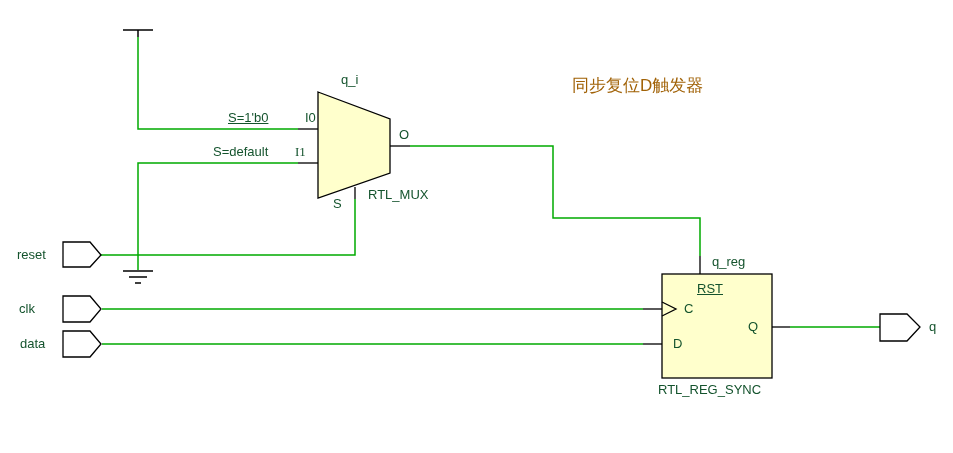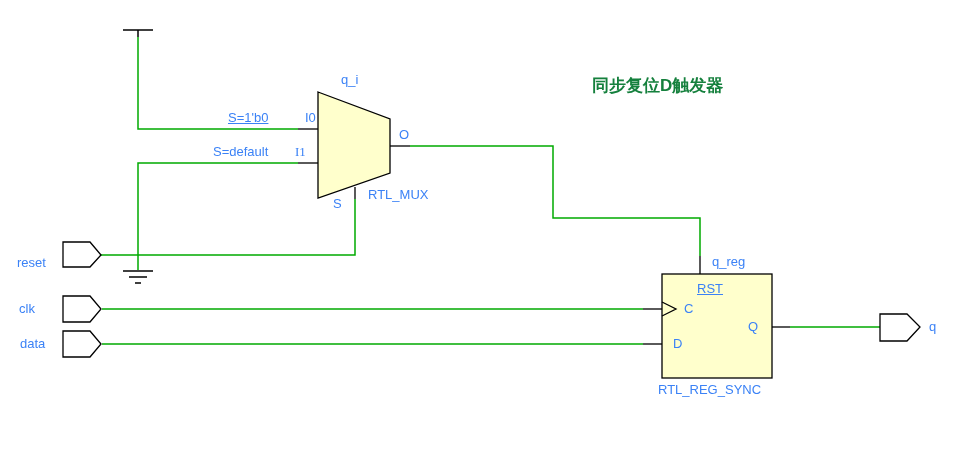--- a/index.html
+++ b/index.html
@@ -13,32 +13,31 @@
   }
   svg.layer { position: absolute; left: 0; top: 0; }
   .wire  { fill: none; stroke-width: 1.5; }
   .pin   { fill: none; stroke: #000000; stroke-width: 1.3; }
   .sym   { fill: none; stroke: #000000; stroke-width: 1.5; }
   .comp  { stroke: #000000; stroke-width: 1.3; }
   .chev  { fill: none; stroke: #000000; stroke-width: 1.3; }
   .lbl {
     position: absolute;
     font-size: 13px;
-    color: #3b82f6;
+    color: #14532d;
     white-space: nowrap;
     line-height: 14px;
   }
   .annot {
     position: absolute;
     font-size: 17px;
-    font-weight: bold;
-    color: #15803d;
+    font-weight: normal;
+    color: #a16207;
     white-space: nowrap;
     line-height: 19px;
-    margin-left: 20px;
   }
 </style>
 </head>
 <body>
 
 <div class="canvas">
 
   <svg class="layer" width="953" height="453" viewBox="0 0 953 453">
 
     <g>
@@ -91,17 +90,17 @@
   <span class="lbl" style="left:333px; top:197px;">S</span>
   <span class="lbl" style="left:368px; top:188px;text-align:right;">RTL_MUX</span>
 
   <span class="lbl" style="left:712px; top:255px;">q_reg</span>
   <span class="lbl" style="left:697px; top:282px;text-decoration:underline;">RST</span>
   <span class="lbl" style="left:684px; top:302px;">C</span>
   <span class="lbl" style="left:673px; top:337px;">D</span>
   <span class="lbl" style="left:748px; top:320px;">Q</span>
   <span class="lbl" style="left:658px; top:383px;">RTL_REG_SYNC</span>
 
-  <span class="lbl" style="left:17px; top:248px;margin-top:8px;">reset</span>
+  <span class="lbl" style="left:17px; top:248px;">reset</span>
   <span class="lbl" style="left:19px; top:302px;">clk</span>
   <span class="lbl" style="left:20px; top:337px;">data</span>
   <span class="lbl" style="left:929px; top:320px;">q</span>
 </div>
 
 </body></html>

